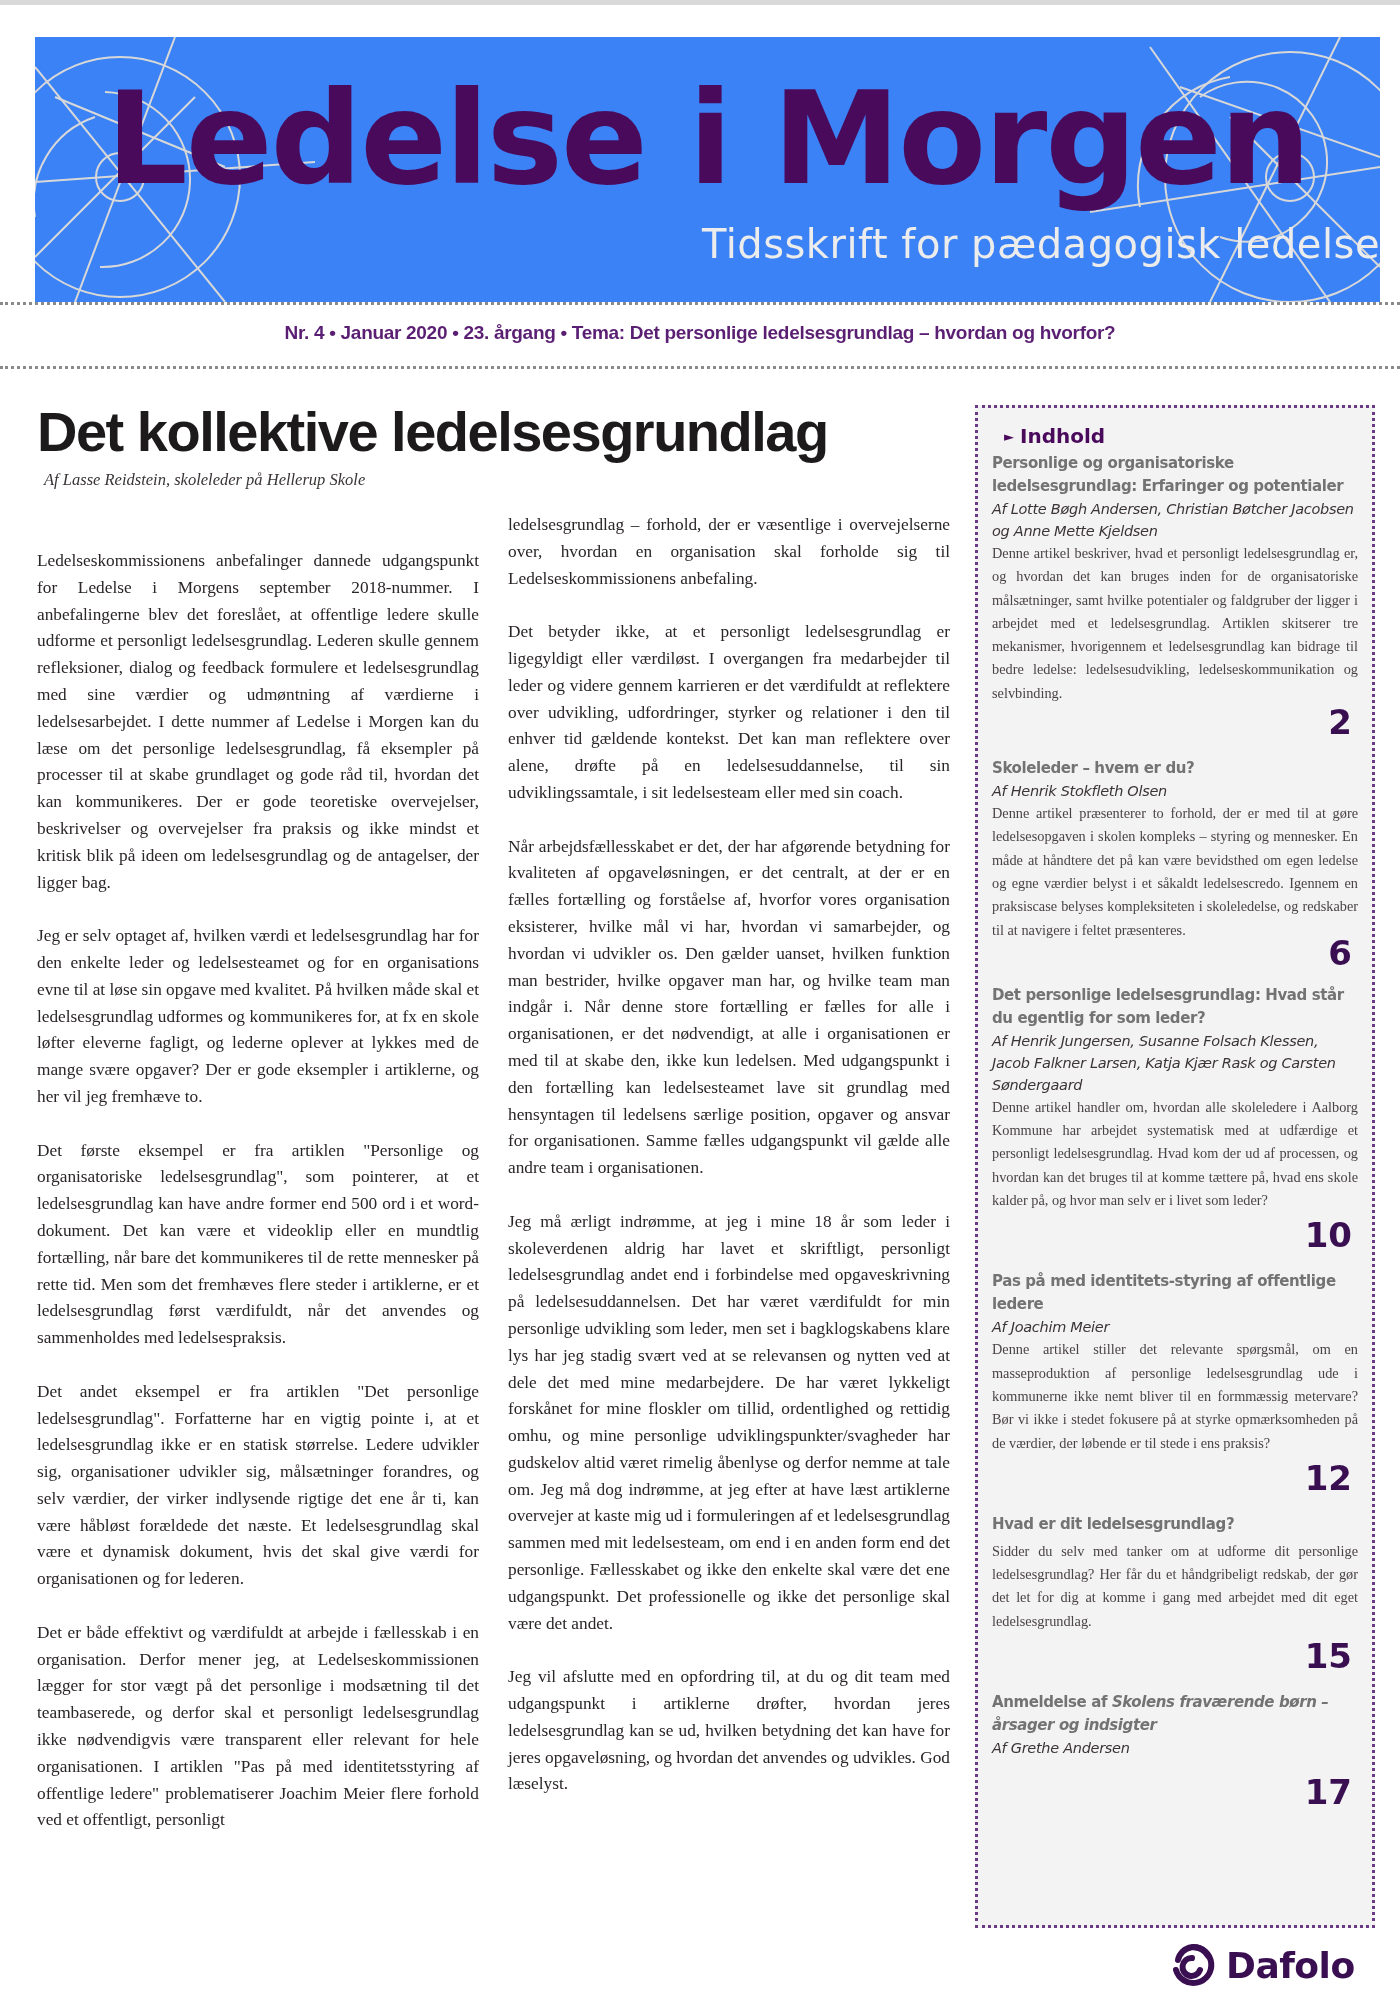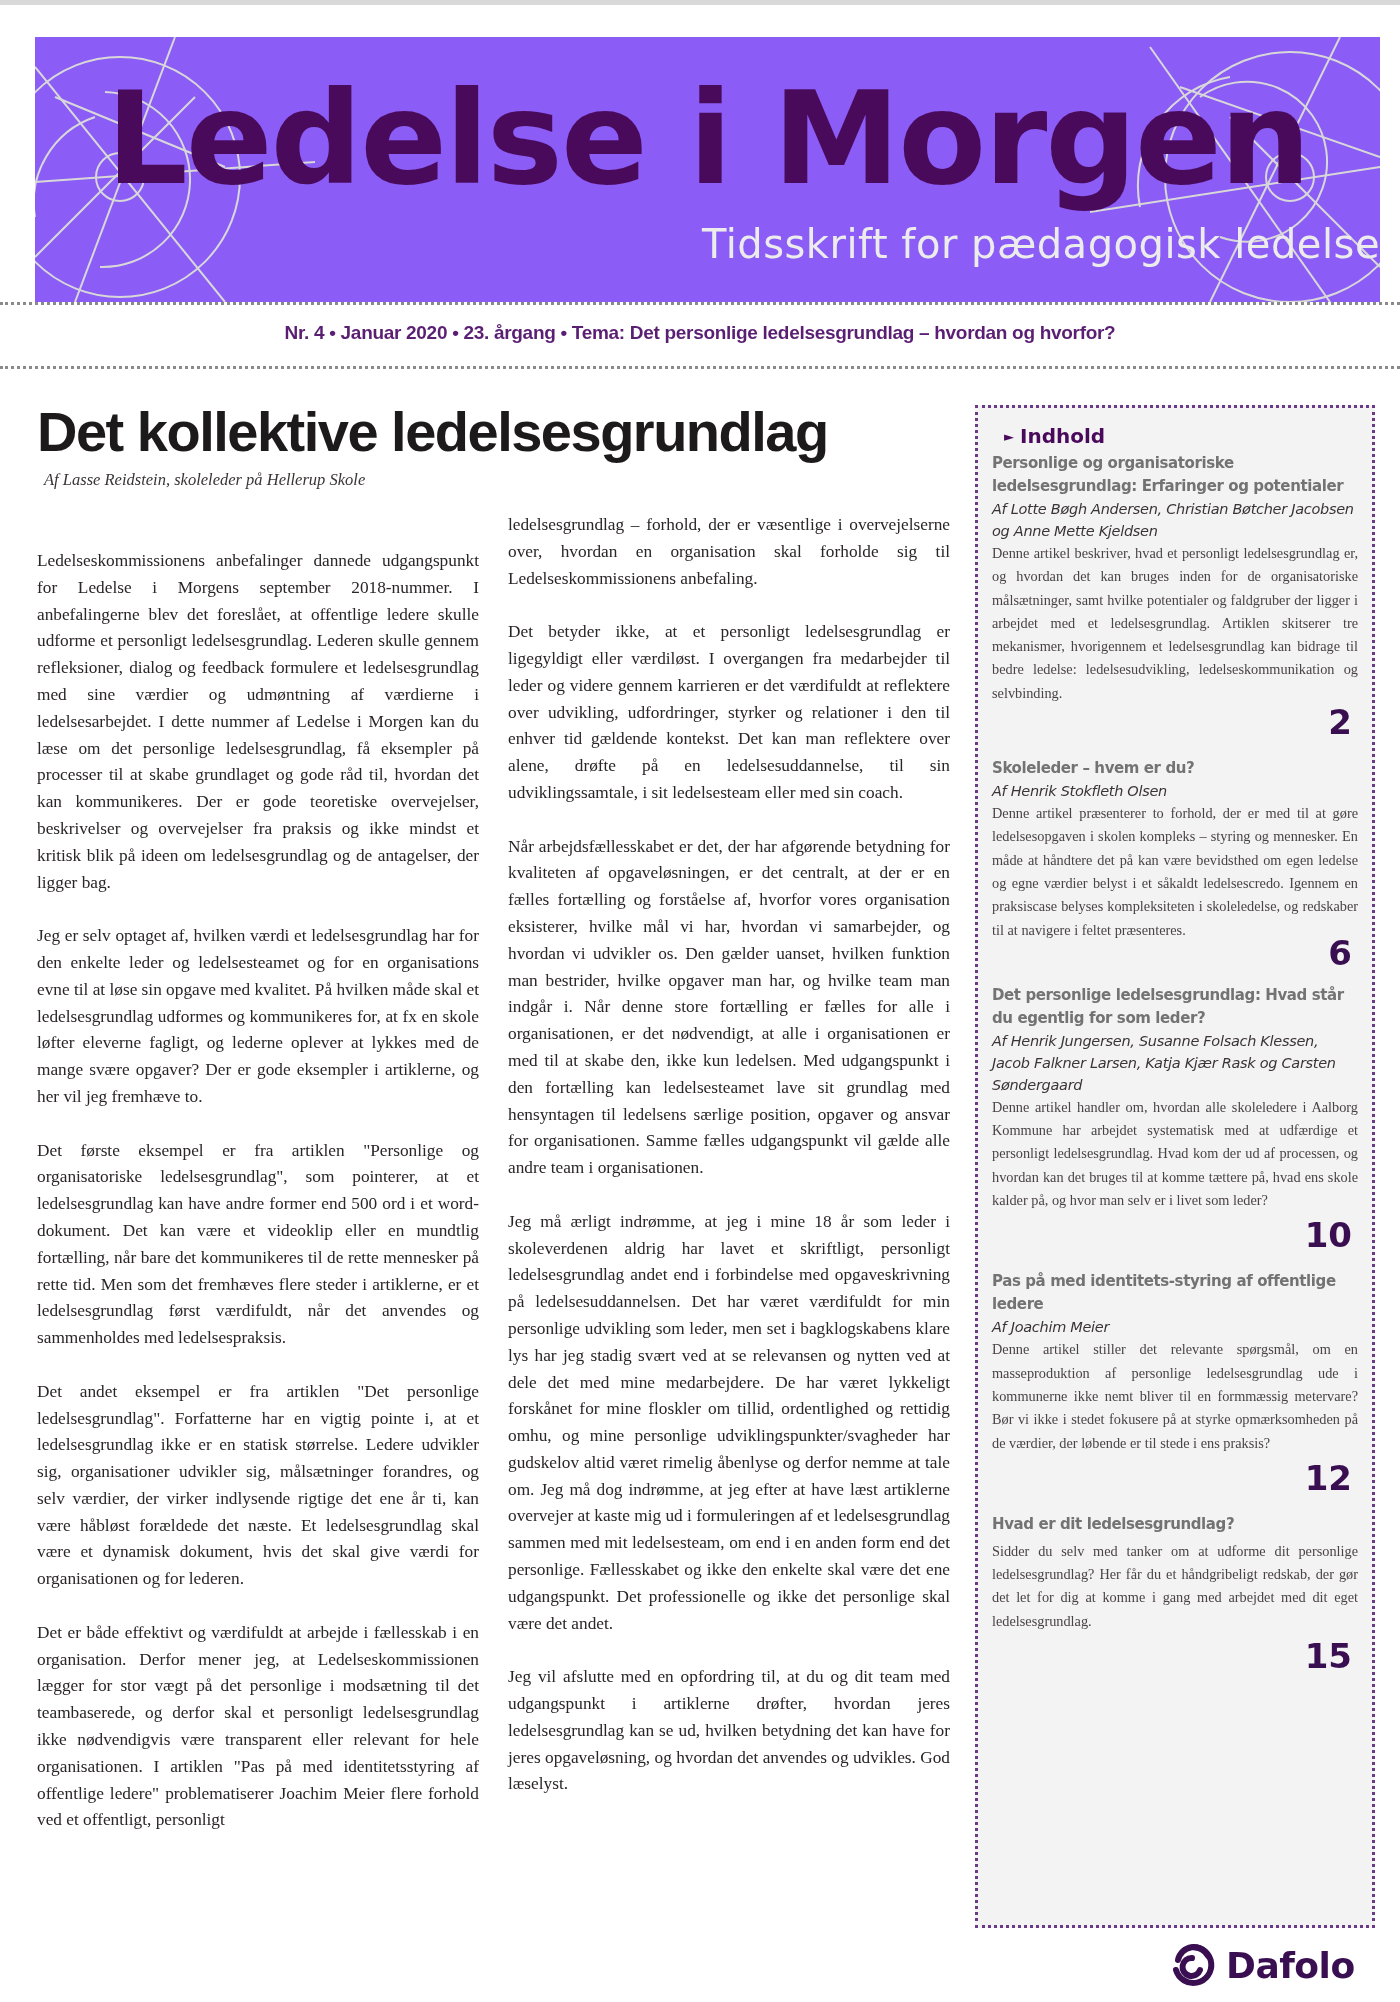--- a/index.html
+++ b/index.html
@@ -3,21 +3,21 @@
 <meta charset="utf-8">
 <style>
   html, body { margin: 0; padding: 0; }
   body {
     width: 1400px; height: 2002px; background: #ffffff; position: relative; overflow: hidden;
     font-family: "Liberation Serif", "DejaVu Serif", serif; color: #231f20;
   }
   .topbar { position: absolute; left: 0; top: 0; width: 1400px; height: 5px; background: #d9d9d9; }
   .masthead {
     position: absolute; left: 35px; top: 37px; width: 1345px; height: 265px;
-    background: #8b5cf6; overflow: hidden;
+    background: #3b82f6; overflow: hidden;
   }
   .masthead svg.deco { position: absolute; top: 0; }
   .mast-title {
     position: absolute; left: 0; width: 100%; top: 38px; text-align: center;
     font-family: "DejaVu Sans", "Liberation Sans", sans-serif; font-weight: bold;
     font-size: 128px; letter-spacing: -2px; color: #4a0a5c; line-height: 1;
   }
   .mast-sub {
     position: absolute; left: 0; width: 100%; top: 187px; text-align: right;
     font-family: "DejaVu Sans", "Liberation Sans", sans-serif; font-size: 40px;
@@ -172,20 +172,25 @@
     <div class="toc-desc">Denne artikel stiller det relevante spørgsmål, om en masseproduktion af personlige ledelsesgrundlag ude i kommunerne ikke nemt bliver til en formmæssig metervare? Bør vi ikke i stedet fokusere på at styrke opmærksomheden på de værdier, der løbende er til stede i ens praksis?</div>
     <div class="toc-page" style="margin-top:6px;margin-bottom:18px">12</div>
   </div>
 
   <div class="toc-item">
     <div class="toc-title">Hvad er dit ledelsesgrundlag?</div>
     <div class="toc-desc" style="margin-top:4px">Sidder du selv med tanker om at udforme dit personlige ledelsesgrundlag? Her får du et håndgribeligt redskab, der gør det let for dig at komme i gang med arbejdet med dit eget ledelsesgrundlag.</div>
     <div class="toc-page" style="margin-top:6px;margin-bottom:18px">15</div>
   </div>
 
+  <div class="toc-item">
+    <div class="toc-title"><span>Anmeldelse af </span><i>Skolens fraværende børn – årsager og indsigter</i></div>
+    <div class="toc-author">Af Grethe Andersen</div>
+    <div class="toc-page" style="margin-top:16px">17</div>
+  </div>
 </div>
 
 <div class="logo">
   <svg width="46" height="46" viewBox="0 0 46 46">
     <g fill="none" stroke="#3a0f52" stroke-width="6" stroke-linecap="round">
       <path d="M23 5 A18 18 0 1 1 6 28"></path>
       <path d="M8 18 A16 16 0 0 1 38 14"></path>
       <path d="M30 28 A9 9 0 1 1 22 16"></path>
     </g>
   </svg>

